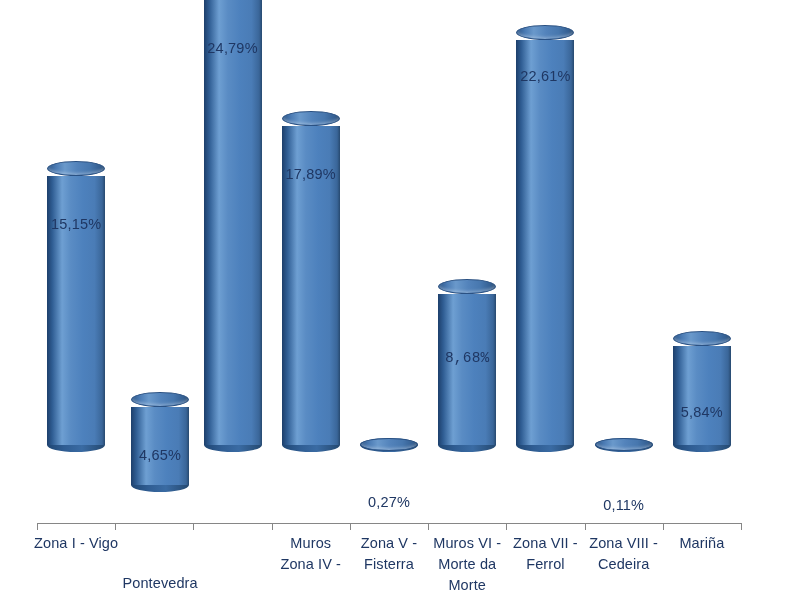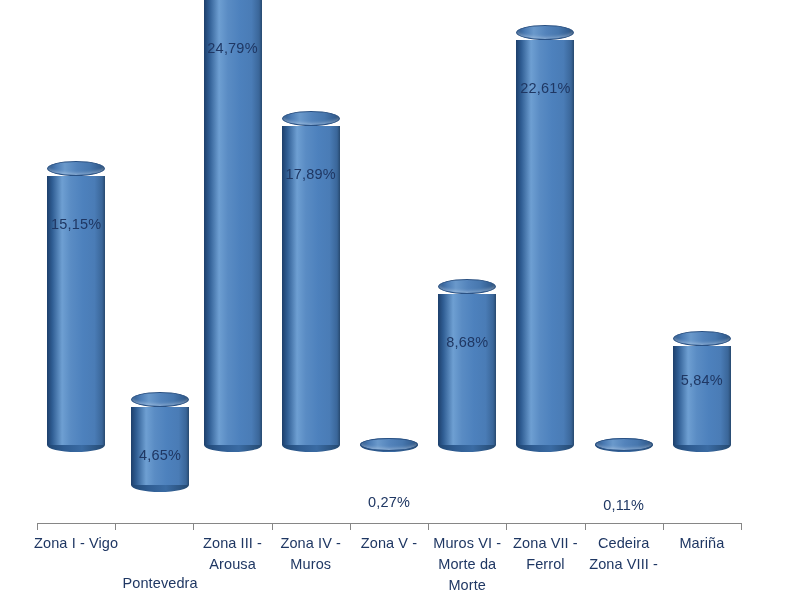--- a/index.html
+++ b/index.html
@@ -170,90 +170,87 @@
             <div>Zona II -</div>
           </div>
         </div>
         <div class="cat-slot" style="left: 193.444px; width: 78.2222px;">
           <div class="cyl" title="Zona III - Arousa 24,79%" style="height: 452px; bottom: 70px;">
             <div class="cyl-bottom"></div>
             <div class="cyl-body" style="height: 445px;"></div>
             <div class="cyl-top" style="bottom: 445px;"></div>
           </div>
           <div class="data-label" style="top: 40px;">24,79%</div>
-          <div class="cat-label">
-            <div>Zona III -</div>
-            <div>Arousa</div>
-          </div>
         </div>
         <div class="cat-slot" style="left: 271.667px; width: 78.2222px;">
           <div class="cyl" title="Zona IV - Muros 17,89%" style="height: 326px; bottom: 70px;">
             <div class="cyl-bottom"></div>
             <div class="cyl-body" style="height: 319px;"></div>
             <div class="cyl-top" style="bottom: 319px;"></div>
           </div>
           <div class="data-label" style="top: 166px;">17,89%</div>
           <div class="cat-label">
+            <div>Muros</div>
             <div>Zona IV -</div>
-            <div>Muros</div>
           </div>
         </div>
         <div class="cat-slot" style="left: 349.889px; width: 78.2222px;">
           <div class="cyl flat" title="Zona V - Fisterra 0,27%" style="height: 5px; bottom: 70px;">
             <div class="cyl-bottom"></div>
             <div class="cyl-top" style="height: 13px; bottom: -6px; width: 58px;"></div>
           </div>
           <div class="data-label" style="top: 494px;">0,27%</div>
           <div class="cat-label">
             <div>Zona V -</div>
+            <div>Fisterra</div>
           </div>
         </div>
         <div class="cat-slot" style="left: 428.111px; width: 78.2222px;">
           <div class="cyl" title="Zona VI - Costa da Morte 8,68%" style="height: 158px; bottom: 70px;">
             <div class="cyl-bottom"></div>
             <div class="cyl-body" style="height: 151px;"></div>
             <div class="cyl-top" style="bottom: 151px;"></div>
           </div>
-          <div class="data-label" style="top: 334px;">8,68%</div>
+          <div class="data-label" style="top: 350px; font-family: Liberation Mono, monospace;">8,68%</div>
           <div class="cat-label">
             <div>Muros VI -</div>
             <div>Morte da</div>
             <div>Morte</div>
           </div>
         </div>
         <div class="cat-slot" style="left: 506.333px; width: 78.2222px;">
           <div class="cyl" title="Zona VII - Coruña-Ferrol 22,61%" style="height: 412px; bottom: 70px;">
             <div class="cyl-bottom"></div>
             <div class="cyl-body" style="height: 405px;"></div>
             <div class="cyl-top" style="bottom: 405px;"></div>
           </div>
-          <div class="data-label" style="top: 80px;">22,61%</div>
+          <div class="data-label" style="top: 68px;">22,61%</div>
           <div class="cat-label">
             <div>Zona VII -</div>
             <div>Ferrol</div>
           </div>
         </div>
         <div class="cat-slot" style="left: 584.556px; width: 78.2222px;">
           <div class="cyl flat" title="Zona VIII - Cedeira 0,11%" style="height: 2px; bottom: 70px;">
             <div class="cyl-bottom"></div>
             <div class="cyl-top" style="height: 13px; bottom: -6px; width: 58px;"></div>
           </div>
           <div class="data-label" style="top: 497px;">0,11%</div>
           <div class="cat-label">
+            <div>Zona VIII -</div>
             <div>Cedeira</div>
-            <div>Zona VIII -</div>
           </div>
         </div>
         <div class="cat-slot" style="left: 662.778px; width: 78.2222px;">
           <div class="cyl" title="Zona IX - Mariña 5,84%" style="height: 106px; bottom: 70px;">
             <div class="cyl-bottom"></div>
             <div class="cyl-body" style="height: 99px;"></div>
             <div class="cyl-top" style="bottom: 99px;"></div>
           </div>
-          <div class="data-label" style="top: 372px;">5,84%</div>
+          <div class="data-label" style="top: 404px;">5,84%</div>
           <div class="cat-label">
             <div>Mariña</div>
           </div>
         </div>
       </div>
   </div>
 
 </div>
 
 </body></html>

